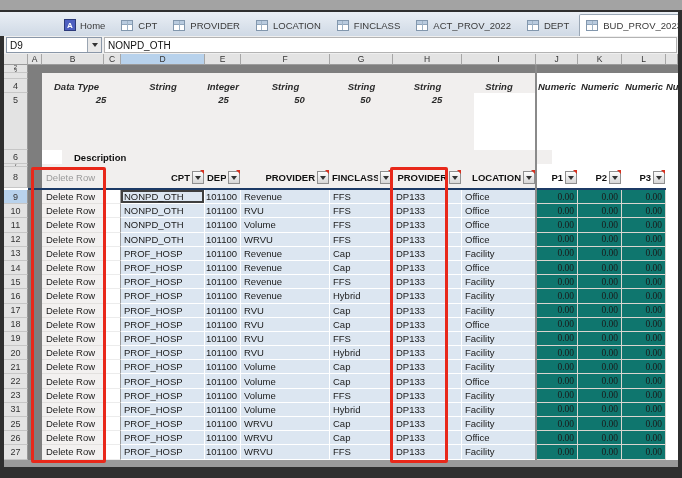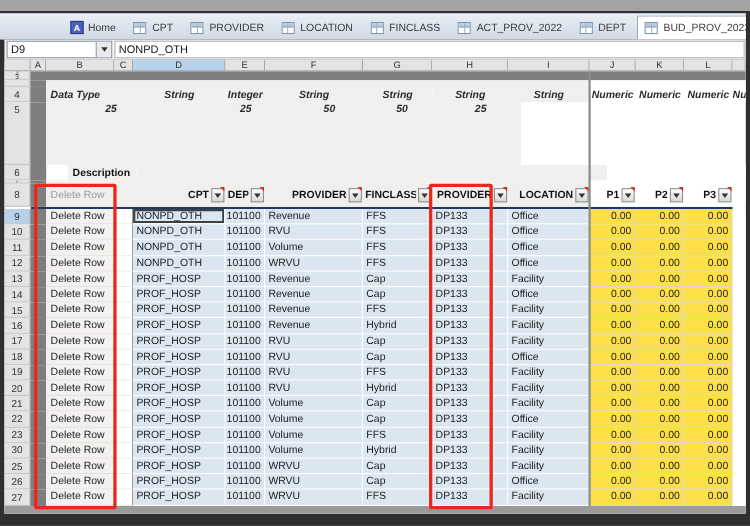--- a/index.html
+++ b/index.html
@@ -62,41 +62,41 @@
   .band-r3 { height:6px; } .band-r4 { height:14px; } .band-r5 { height:57px; }
   .band-r6 { height:14px; } .band-r7 { height:3px; } .band-r8 { height:21px; }
   .band-r5 .cell { align-items:flex-start; line-height:14px; }
   .band-r7 .cn { font-size:6px; }
   .form { background:#f1efee; }
   .formw { background:#fff; }
   .it { font-style:italic; font-weight:bold; color:#2a2a2a; }
   .bld { font-weight:bold; color:#111;margin-left:20px; }
   .ctr { justify-content:center; text-align:center; }
   .ov { overflow:visible; z-index:1; }
-  .pad { padding-left:4px; }
+  .pad { padding-left:12px; }
 
   
   .band-r8 .hc { padding:0 1px 0 2px; background:#f1efee; }
   .band-r8 .hcw { background:#fff; }
   .hdr-label { flex:1; text-align:right; overflow:hidden; font-weight:bold; font-size:9.5px; color:#111; }
   .del-hdr { color:#9a9a9a; padding-left:4px; background:#f1efee; }
   .dd { width:12px; height:13px; margin-left:2px; background:linear-gradient(#fdfdfd,#d7d7d7);
         border:1px solid #8f8f8f; position:relative; flex:none; }
   .dd::before { content:""; position:absolute; left:2px; top:4px; border-left:3.5px solid transparent;
                 border-right:3.5px solid transparent; border-top:4px solid #333; }
   .dd::after { content:""; position:absolute; right:-1px; top:-2px; border-left:4px solid transparent;
                border-top:4px solid #d8311f; }
   .navy { height:2px; margin-left:24px; width:638px; background:#1c3a66; }
 
   
   .data-row { height:14.2px; }
   .del  { background:#f3f1f0; border-bottom:1px solid #e3e1df; padding-left:4px; }
   .gap  { background:#fff; border-right:1px solid #9c9c9c; border-bottom:1px solid #ececec; }
   .blue { background:#dce6f1; border-right:1px solid #fff; border-bottom:1px solid #fff; padding-left:3px; }
-  .white{ background:#fde047; border-right:1px solid #d9d5cf; border-bottom:1px solid #d9d5cf; }
+  .white{ background:#0f766e; border-right:1px solid #d9d5cf; border-bottom:1px solid #d9d5cf;font-family:Liberation Serif, serif; }
   .whitem{ background:#fff; }
   .num  { justify-content:flex-end; padding-right:3px; padding-left:0; }
   .data-rows .data-row:nth-child(1) .cn { background:#b8d2ec; }
   .data-rows .data-row:nth-child(1) .cd { box-shadow:inset 0 0 0 2px #3f3f3f; }
 
   .band-bottom { height:7px; background:#9a9a9a; width:674px; }
 
   
   .pane-divider { position:absolute; left:531px; top:11px; width:2px; height:395px; background:#8a8a8a; z-index:3; }
   .redbox { position:absolute; border:3px solid #e8281a; border-radius:2px; z-index:5; pointer-events:none; }
@@ -542,21 +542,21 @@
     <div class="cell cf blue">Volume</div>
     <div class="cell cg blue">FFS</div>
     <div class="cell ch blue">DP133</div>
     <div class="cell ci blue">Facility</div>
     <div class="cell cj white num">0.00</div>
     <div class="cell ck white num">0.00</div>
     <div class="cell cl white num">0.00</div>
     <div class="cell cm whitem"></div>
   </div>
         <div class="row data-row">
-    <div class="cell cn">30</div>
+    <div class="cell cn">31</div>
     <div class="cell ca grayb"></div>
     <div class="cell cb del">Delete Row</div>
     <div class="cell cc gap"></div>
     <div class="cell cd blue">PROF_HOSP</div>
     <div class="cell ce blue num">101100</div>
     <div class="cell cf blue">Volume</div>
     <div class="cell cg blue">Hybrid</div>
     <div class="cell ch blue">DP133</div>
     <div class="cell ci blue">Facility</div>
     <div class="cell cj white num">0.00</div>

